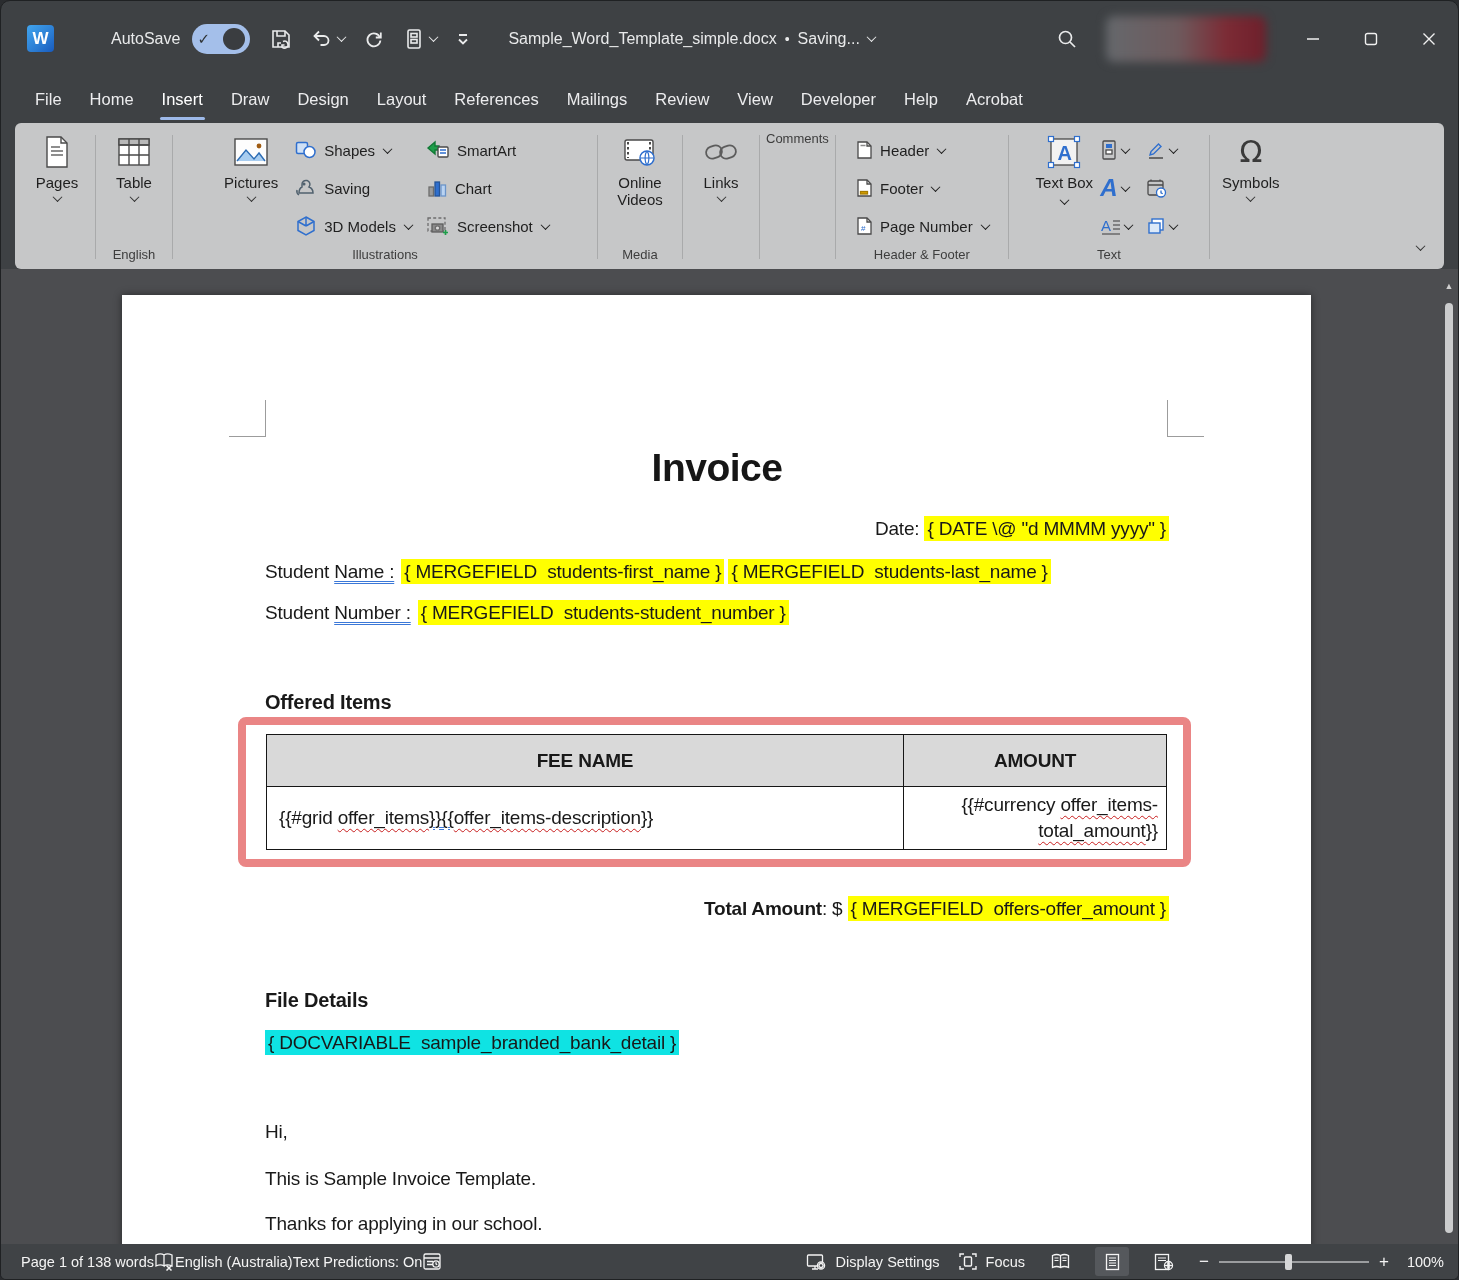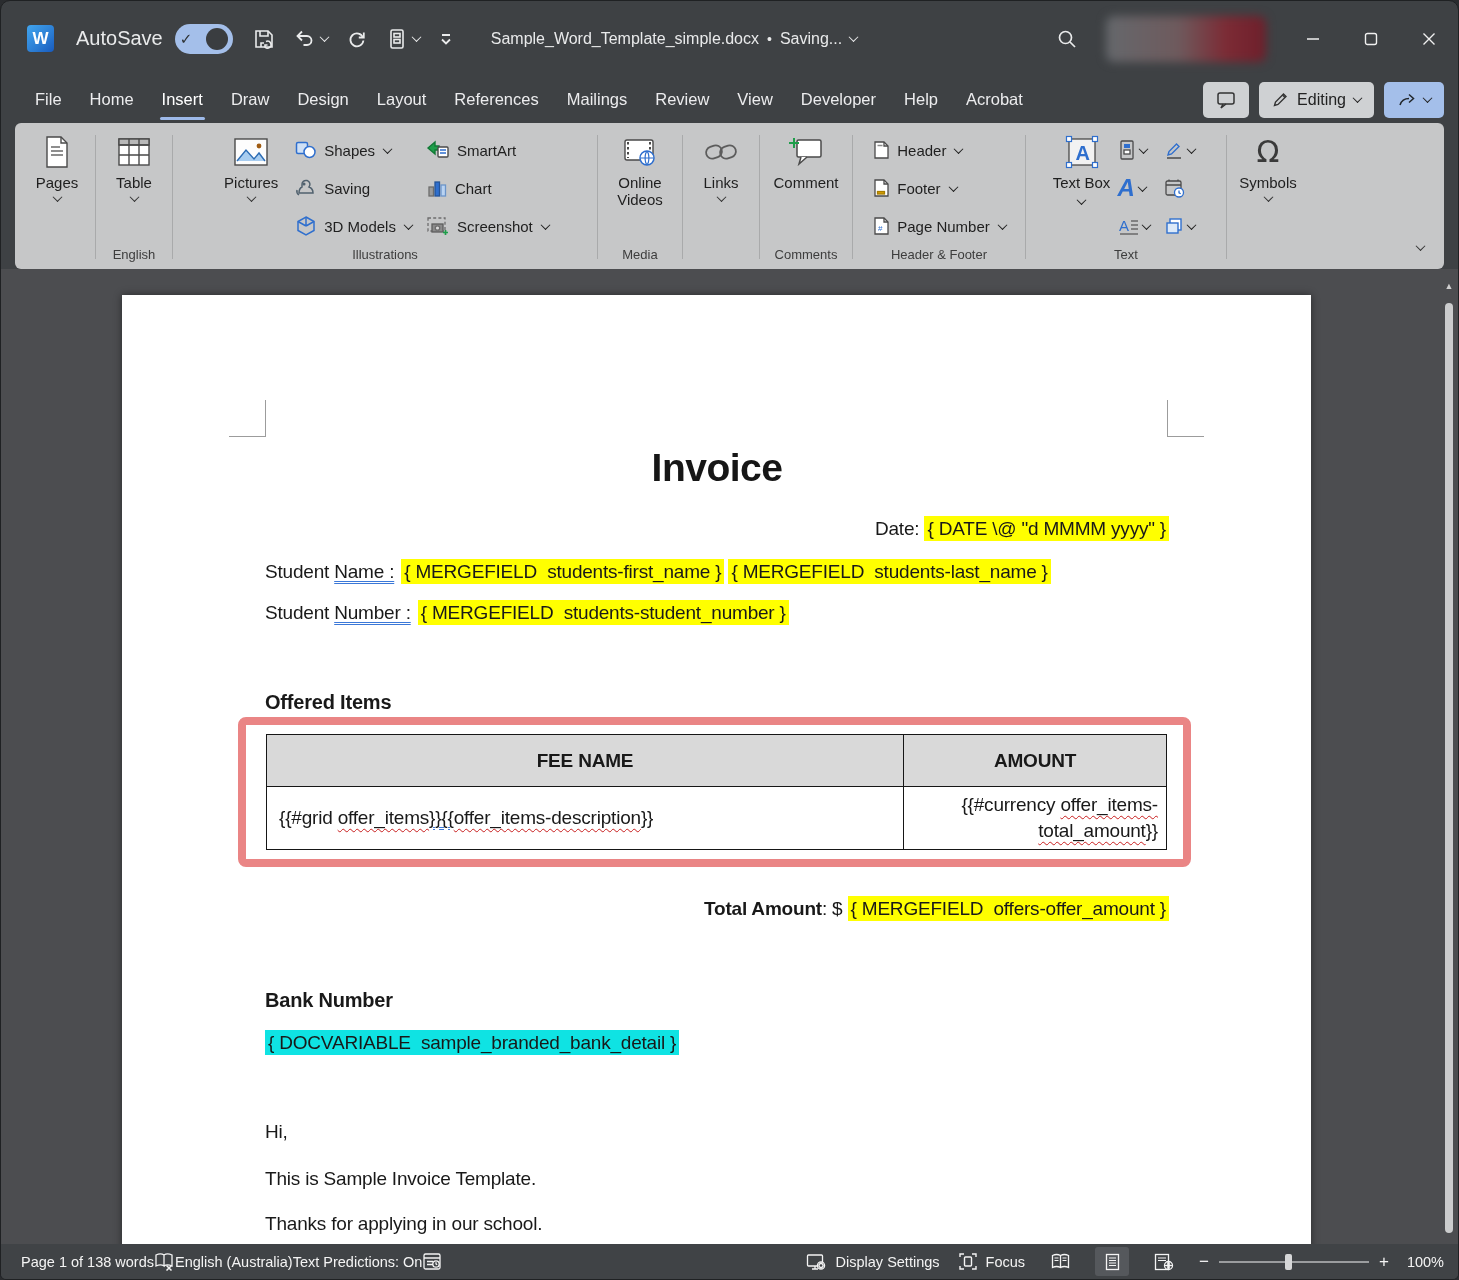--- a/index.html
+++ b/index.html
@@ -2,21 +2,21 @@
 <html style="--highlight_yellow: #ffff00; --highlight_cyan: #0fe3e3; --annotation_red: #ea8585; --accent_blue: #a4bfea;"><head>
 <meta charset="utf-8">
 <style>
   * { margin:0; padding:0; box-sizing:border-box; }
   html,body { width:1459px; height:1280px; background:#2a2c2f; font-family:"Liberation Sans","DejaVu Sans",sans-serif; }
   .window { position:relative; width:1459px; height:1280px; background:#3e4144; border-radius:10px 10px 6px 6px; overflow:hidden; border:1px solid #1f2123; }
 
   
   .titlebar { height:75px; display:flex; align-items:center; padding:0 0 0 26px; color:#e9eaeb; position:relative; }
   .word-logo { width:27px; height:27px; background:linear-gradient(135deg,#41a5ee 0%,#2b7cd3 60%,#185abd 100%); border-radius:4px; color:#fff; font-weight:bold; font-size:17px; display:flex; align-items:center; justify-content:center; margin-right:22px; }
-  .ts-label { font-size:20px; margin-right:12px; }
+  .ts-label { font-size:16px; margin-right:12px;margin-left:35px; }
   .toggle { width:58px; height:30px; background:#a4bfea; border-radius:16px; display:flex; align-items:center; padding:0 5px; justify-content:space-between; cursor:pointer; }
   .toggle .check { color:#2e3234; font-size:15px; font-weight:bold; }
   .toggle .knob { width:22px; height:22px; border-radius:50%; background:#3a3d40; }
   .tb-ic { display:flex; align-items:center; justify-content:center; height:40px; padding:0 9px; border-radius:4px; cursor:pointer; color:#e9eaeb; }
   .tb-ic svg { display:block; }
   .chev { width:7px; height:7px; border-right:1.6px solid currentColor; border-bottom:1.6px solid currentColor; transform:rotate(45deg) translate(-1px,-1px); display:inline-block; }
   .doc-title { display:flex; align-items:center; gap:8px; font-size:16px; margin-left:28px; cursor:pointer; white-space:nowrap; }
   .doc-title .dot { font-size:14px; }
   .tb-spacer { flex:1; }
   .account-blur { width:160px; height:46px; border-radius:8px; background:linear-gradient(90deg,#65686c 0%,#6e5a5d 45%,#7c2b35 75%,#6e1f2b 100%); filter:blur(5px); margin:0 18px; }
@@ -186,43 +186,20 @@
       <button class="tab">Design</button>
       <button class="tab">Layout</button>
       <button class="tab">References</button>
       <button class="tab">Mailings</button>
       <button class="tab">Review</button>
       <button class="tab">View</button>
       <button class="tab">Developer</button>
       <button class="tab">Help</button>
       <button class="tab">Acrobat</button>
     </nav>
-    <div class="tabs-right">
-      <button class="pill-btn">
-        <svg width="20" height="18" viewBox="0 0 20 18" fill="none" stroke="#333" stroke-width="1.5">
-          <rect x="2" y="2" width="16" height="11" rx="2"></rect>
-            <path d="M7 13l-2 4 5-4"></path>
-        </svg>
-      </button>
-      <button class="pill-btn">
-        <svg width="17" height="17" viewBox="0 0 17 17" fill="none" stroke="#333" stroke-width="1.4">
-          <path d="M2.5 14.5l1-3.5 8-8 2.5 2.5-8 8-3.5 1z"></path>
-            <path d="M10.5 4l2.5 2.5"></path>
-        </svg>
-        <span>Editing</span>
-        <span class="chev"></span>
-      </button>
-      <button class="pill-btn blue">
-        <svg width="19" height="17" viewBox="0 0 19 17" fill="none" stroke="#21262a" stroke-width="1.5">
-          <path d="M3 14c1.5-4.5 5-6.5 9-6.5"></path>
-            <path d="M12 3.5l4.5 4-4.5 4"></path>
-        </svg>
-        <span class="chev"></span>
-      </button>
-    </div>
   </div>
 
   <div class="ribbon">
 
     <div class="rgroup">
       <div class="rgroup-content">
         <div class="bigbtn">
           <div class="bicon">
             <svg width="30" height="34" viewBox="0 0 30 34" fill="#fff" stroke="#4a4a4a" stroke-width="1.4">
               <path d="M5 2h14l6 6v24H5z"></path>
@@ -362,32 +339,20 @@
           <div class="blabel">Links</div>
           <span class="chev bchev"></span>
         </div>
       </div>
       <div class="rgroup-label"></div>
     </div>
 
     <div class="vsep"></div>
 
     <div class="rgroup">
-      <div class="rgroup-content">
-        <div class="bigbtn" style="width:80px;">
-          <div class="bicon">
-            <svg width="38" height="32" viewBox="0 0 38 32" fill="none">
-              <rect x="10" y="4" width="24" height="17" rx="1.5" fill="#fff" stroke="#4a4a4a" stroke-width="1.5"></rect>
-              <path d="M14 21l-2 7 8-7" fill="#fff" stroke="#4a4a4a" stroke-width="1.5"></path>
-              <path d="M7 2v10M2 7h10" stroke="#1e9e4a" stroke-width="2"></path>
-            </svg>
-          </div>
-          <div class="blabel">Comment</div>
-        </div>
-      </div>
       <div class="rgroup-label">Comments</div>
     </div>
 
     <div class="vsep"></div>
 
     <div class="rgroup" style="min-width:168px;">
       <div class="rgroup-content">
         <div class="smallcol">
           <div class="smallitem">
             <svg width="18" height="20" viewBox="0 0 18 20" fill="#fff" stroke="#4a4a4a" stroke-width="1.3">
@@ -548,21 +513,21 @@
               <div><span class="sq">total_amount</span><span>}}</span></div>
             </td>
           </tr>
         </tbody>
       </table>
 
       <div class="dline right" style="top:600px;">
         <span style="font-weight:bold;">Total Amount</span><span class="pre">: $ </span><span class="hl-y pre">{ MERGEFIELD  offers-offer_amount }</span>
       </div>
 
-      <div class="dline dheading" style="top:692px;">Bank Number</div>
+      <div class="dline dheading" style="top:692px;">File Details</div>
 
       <div class="dline" style="top:734px;">
         <span class="hl-c pre">{ DOCVARIABLE  sample_branded_bank_detail }</span>
       </div>
 
       <div class="dline" style="top:823px;">Hi,</div>
       <div class="dline" style="top:870px;">This is Sample Invoice Template.</div>
       <div class="dline" style="top:915px;">Thanks for applying in our school.</div>
     </div>
 

